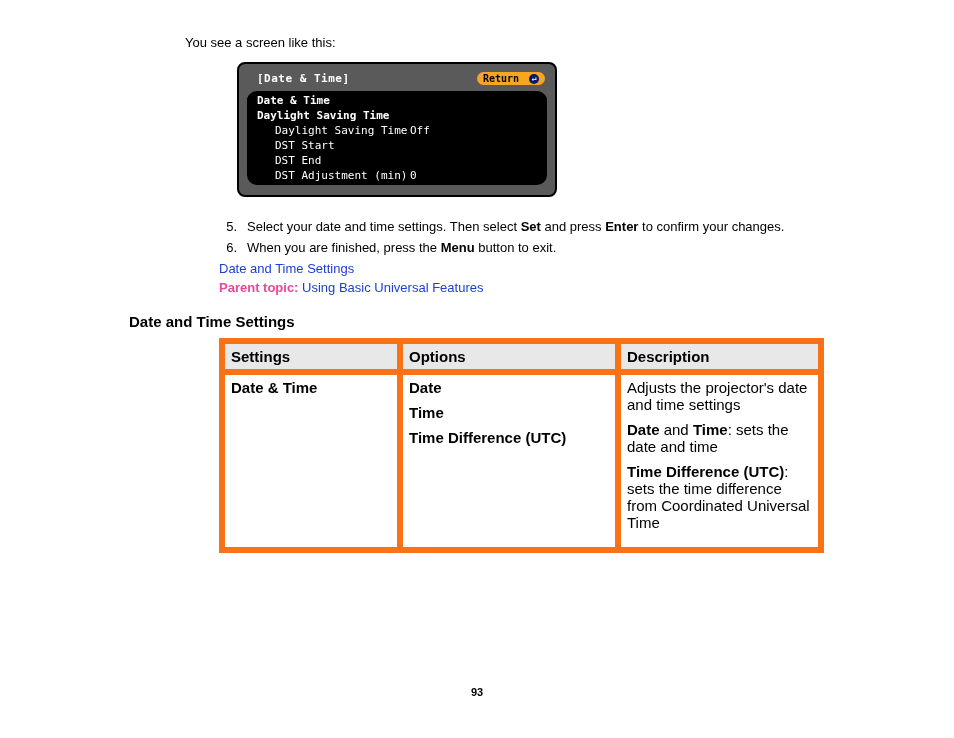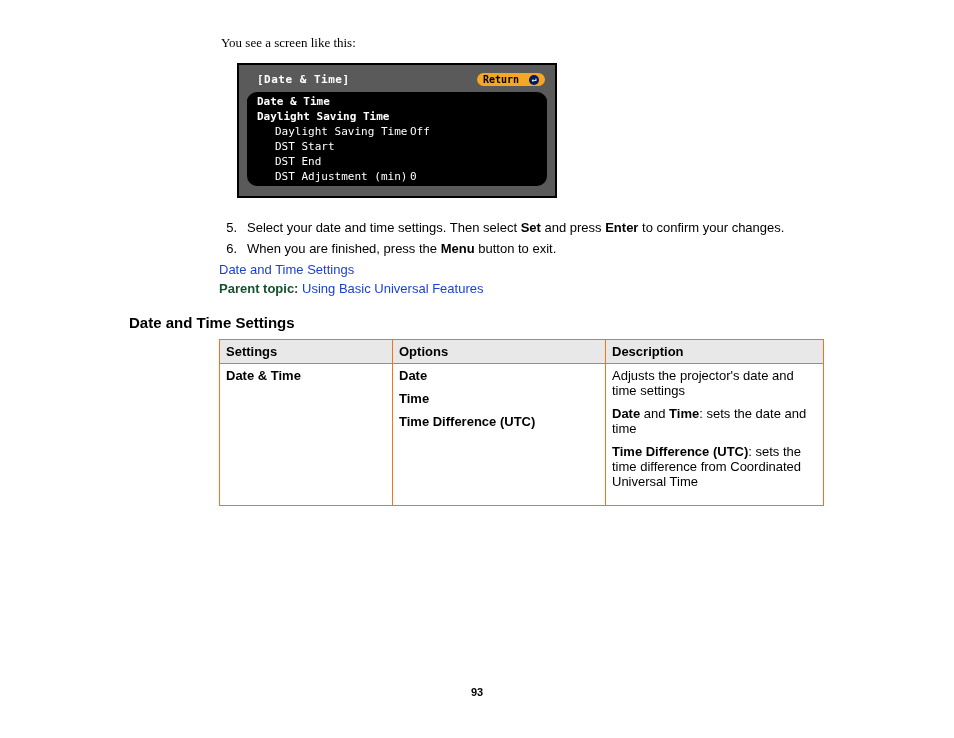--- a/index.html
+++ b/index.html
@@ -11,30 +11,29 @@
     background: #fff;
   }
   .page {
     width: 954px;
     height: 738px;
     position: relative;
     box-sizing: border-box;
     padding: 35px 125px 0 125px;
   }
   .intro-text {
-    margin-left: 96px;
+    margin-left: 60px;
     margin-bottom: 12px;
-    font-family: Liberation Serif, serif;
   }
   .menu-screenshot {
     margin-left: 112px;
     width: 320px;
     background: #5a5a5a;
     border: 2px solid #000;
-    border-radius: 0;
+    border-radius: 8px;
     padding: 6px 6px 10px 6px;
     box-sizing: border-box;
     font-family: "Lucida Console", Monaco, monospace;
     font-size: 11px;
     color: #fff;
   }
   .menu-header {
     display: flex;
     justify-content: space-between;
     align-items: center;
@@ -112,39 +111,39 @@
   .links {
     margin-left: 94px;
     margin-top: 4px;
   }
   .link {
     color: #1a3fd6;
     margin-bottom: 4px;
   }
   .parent-label {
     font-weight: bold;
-    color: #14532d;
+    color: #ec4899;
   }
   .section-heading {
     font-size: 15px;
     font-weight: bold;
     margin: 18px 0 8px 4px;
   }
   table.settings-table {
     margin-left: 94px;
     border-collapse: collapse;
     width: 605px;
   }
   table.settings-table th,
   table.settings-table td {
-    border: 1px solid #f97316;
+    border: 6px solid #f97316;
     padding: 4px 6px;
     text-align: left;
     vertical-align: top;
-    font-size: 13px;
+    font-size: 15px;
   }
   table.settings-table th {
     background: #e8e8e8;
     font-weight: bold;
   }
   .col-settings { width: 160px; }
   .col-options { width: 200px; }
   .col-desc { }
   .opt-list div {
     font-weight: bold;

